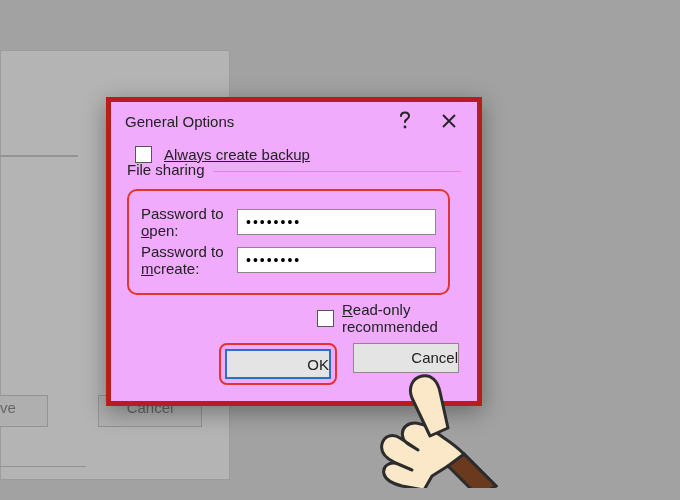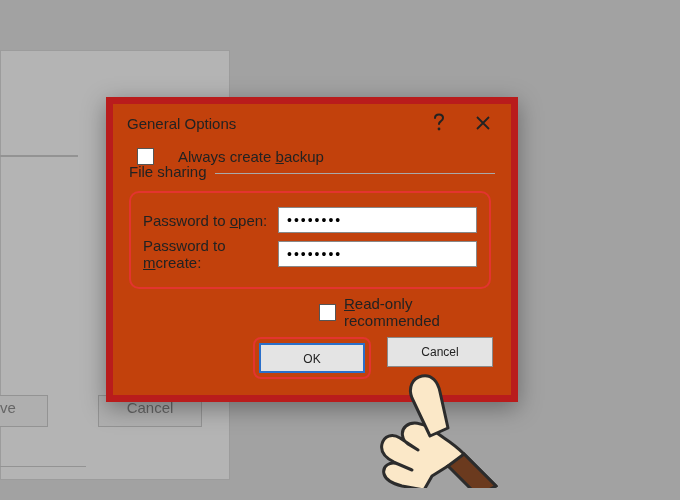--- a/index.html
+++ b/index.html
@@ -52,23 +52,23 @@
     left: 0; top: 466px;
     width: 86px;
     border-top: 1px solid #a9a9a9;
     height: 0;
   }
   
   .dialog {
     position: absolute;
     left: 106px;
     top: 97px;
-    width: 412px;
-    background: #c2410c;
-    border: 7px solid #b91c1c;
+    width: 376px;
+    background: #f0abfc;
+    border: 5px solid #b91c1c;
     box-shadow: 0 6px 22px rgba(0,0,0,0.35);
   }
   .titlebar {
     display: flex;
     align-items: center;
     height: 38px;
     padding: 0 6px 0 14px;
     font-size: 15px;
     color: #222;
   }
@@ -80,22 +80,23 @@
     align-items: center;
     justify-content: center;
     color: #222;
   }
   .titlebar .tbtn svg { display: block; }
   .content {
     padding: 4px 16px 16px 16px;
   }
   .check-row {
     display: flex;
-    gap: 24px;
+    gap: 12px;
     margin: 2px 0 6px 8px;
+    text-decoration: underline;
   }
   .checkbox {
     width: 17px; height: 17px;
     border: 1px solid #555;
     background: #fff;
     flex: none;
   }
   .u { text-decoration: underline; }
   
   .fieldset {
@@ -116,21 +117,21 @@
     top: 0;
     left: 86px;
     right: 0;
     border-top: 1px solid #a9a9a9;
   }
   
   .pw-box {
     border: 2px solid #e3342f;
     border-radius: 10px;
     padding: 10px 12px 12px 12px;
-    margin: 6px 4px 4px 0;
+    margin: 6px 11px 4px 0;
     background: transparent;
   }
   .form-row {
     display: flex;
     align-items: center;
     gap: 10px;
     margin: 4px 0;
   }
   .form-row label {
     width: 170px;
@@ -159,23 +160,23 @@
     justify-content: flex-end;
     gap: 16px;
     margin-top: 8px;
     padding-right: 2px;
   }
   .dlg-btn {
     width: 106px;
     height: 30px;
     background: #e4e4e4;
     border: 1px solid #8a8a8a;
-    text-align: center;
+    text-align: right;
     line-height: 28px;
-    font-size: 12px;
+    font-size: 15px;
     color: #222;
   }
   .ok-wrap {
     border: 2px solid #e3342f;
     border-radius: 8px;
     padding: 4px;
   }
   .dlg-btn.ok {
     border: 2px solid #2a6fc9;
   }

